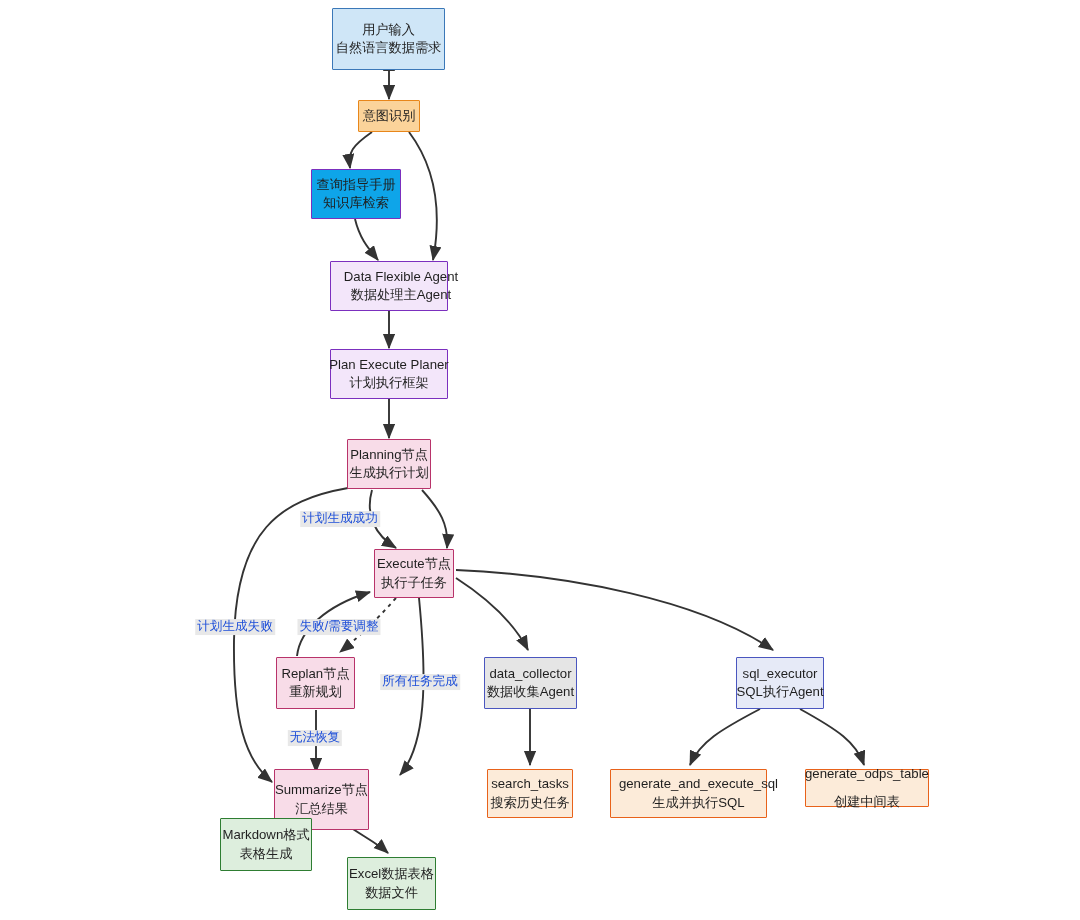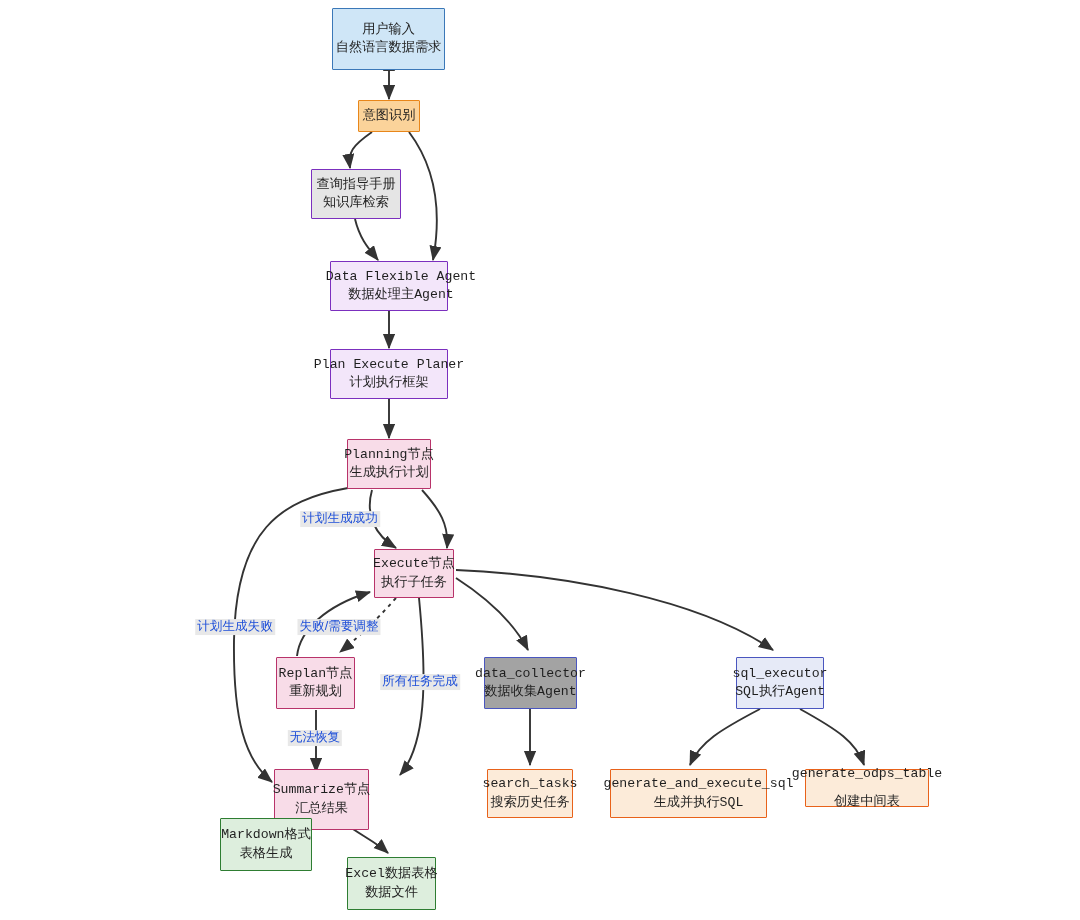--- a/index.html
+++ b/index.html
@@ -34,21 +34,20 @@
     border-style: solid;
     text-align: center;
     line-height: 1.38;
     font-size: 13.2px;
     color: #1f1f1f;
     border-radius: 1px;
   }
   .node .l1, .node .l2 {
     display: block;
     white-space: nowrap;
-    font-family: Liberation Mono, monospace;
   }
   .edge-label {
     position: absolute;
     background: #e8e8e8;
     color: #1d4ed8;
     font-size: 12.6px;
     line-height: 1.1;
     padding: 1px 2px;
     white-space: nowrap;
     transform: translate(-50%, -50%);
@@ -114,21 +113,21 @@
 
   <div class="node" style="left:332px; top:8px; width:113px; height:62px; background:#cfe6f7; border-color:#3b78b8;">
     <span class="l1">用户输入</span>
     <span class="l2">自然语言数据需求</span>
   </div>
 
   <div class="node" style="left:358px; top:100px; width:62px; height:32px; background:#fbd39a; border-color:#e8861a;">
     <span class="l1">意图识别</span>
   </div>
 
-  <div class="node" style="left:311px; top:169px; width:90px; height:50px; background:#e5e5e5; border-color:#7b2fbe;">
+  <div class="node" style="left:311px; top:169px; width:90px; height:50px; background:#0ea5e9; border-color:#7b2fbe;">
     <span class="l1">查询指导手册</span>
     <span class="l2">知识库检索</span>
   </div>
 
   <div class="node" style="left:330px; top:261px; width:118px; height:50px; background:#f3e6fa; border-color:#7b2fbe;padding-left:24px;">
     <span class="l1">Data Flexible Agent</span>
     <span class="l2">数据处理主Agent</span>
   </div>
 
   <div class="node" style="left:330px; top:349px; width:118px; height:50px; background:#f3e6fa; border-color:#7b2fbe;">
@@ -149,21 +148,21 @@
   <div class="node" style="left:276px; top:657px; width:79px; height:52px; background:#f8dce8; border-color:#b8336a;">
     <span class="l1">Replan节点</span>
     <span class="l2">重新规划</span>
   </div>
 
   <div class="node" style="left:274px; top:769px; width:95px; height:61px; background:#f8dce8; border-color:#b8336a;">
     <span class="l1">Summarize节点</span>
     <span class="l2">汇总结果</span>
   </div>
 
-  <div class="node" style="left:484px; top:657px; width:93px; height:52px; background:#a3a3a3; border-color:#4a56bf;">
+  <div class="node" style="left:484px; top:657px; width:93px; height:52px; background:#e5e5e5; border-color:#4a56bf;">
     <span class="l1">data_collector</span>
     <span class="l2">数据收集Agent</span>
   </div>
 
   <div class="node" style="left:736px; top:657px; width:88px; height:52px; background:#e6eaf7; border-color:#4a56bf;">
     <span class="l1">sql_executor</span>
     <span class="l2">SQL执行Agent</span>
   </div>
 
   <div class="node" style="left:487px; top:769px; width:86px; height:49px; background:#fcebd9; border-color:#e8621a;">

